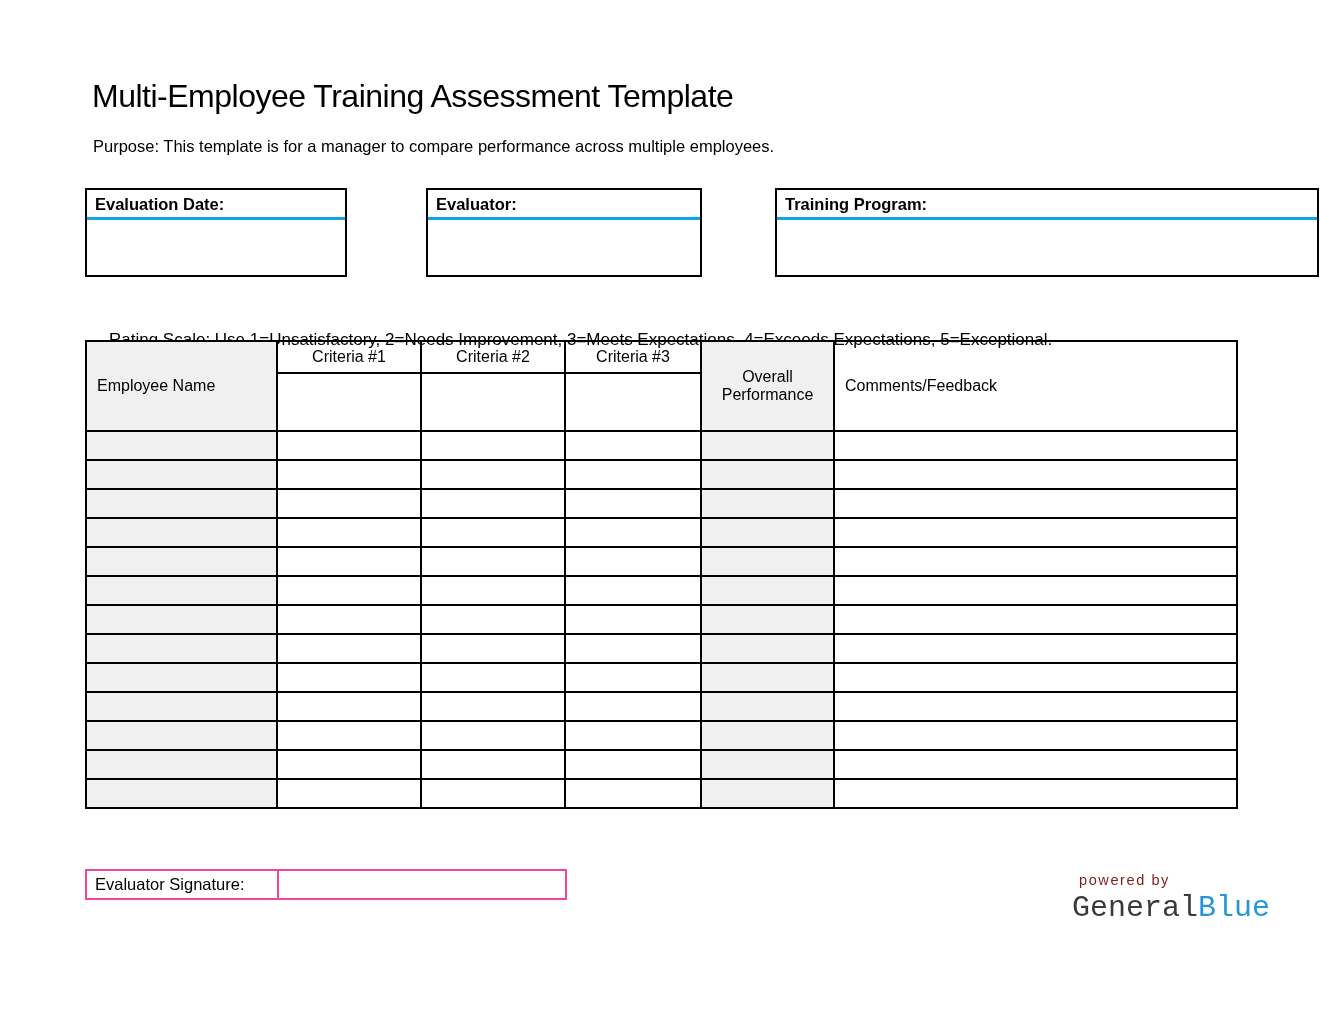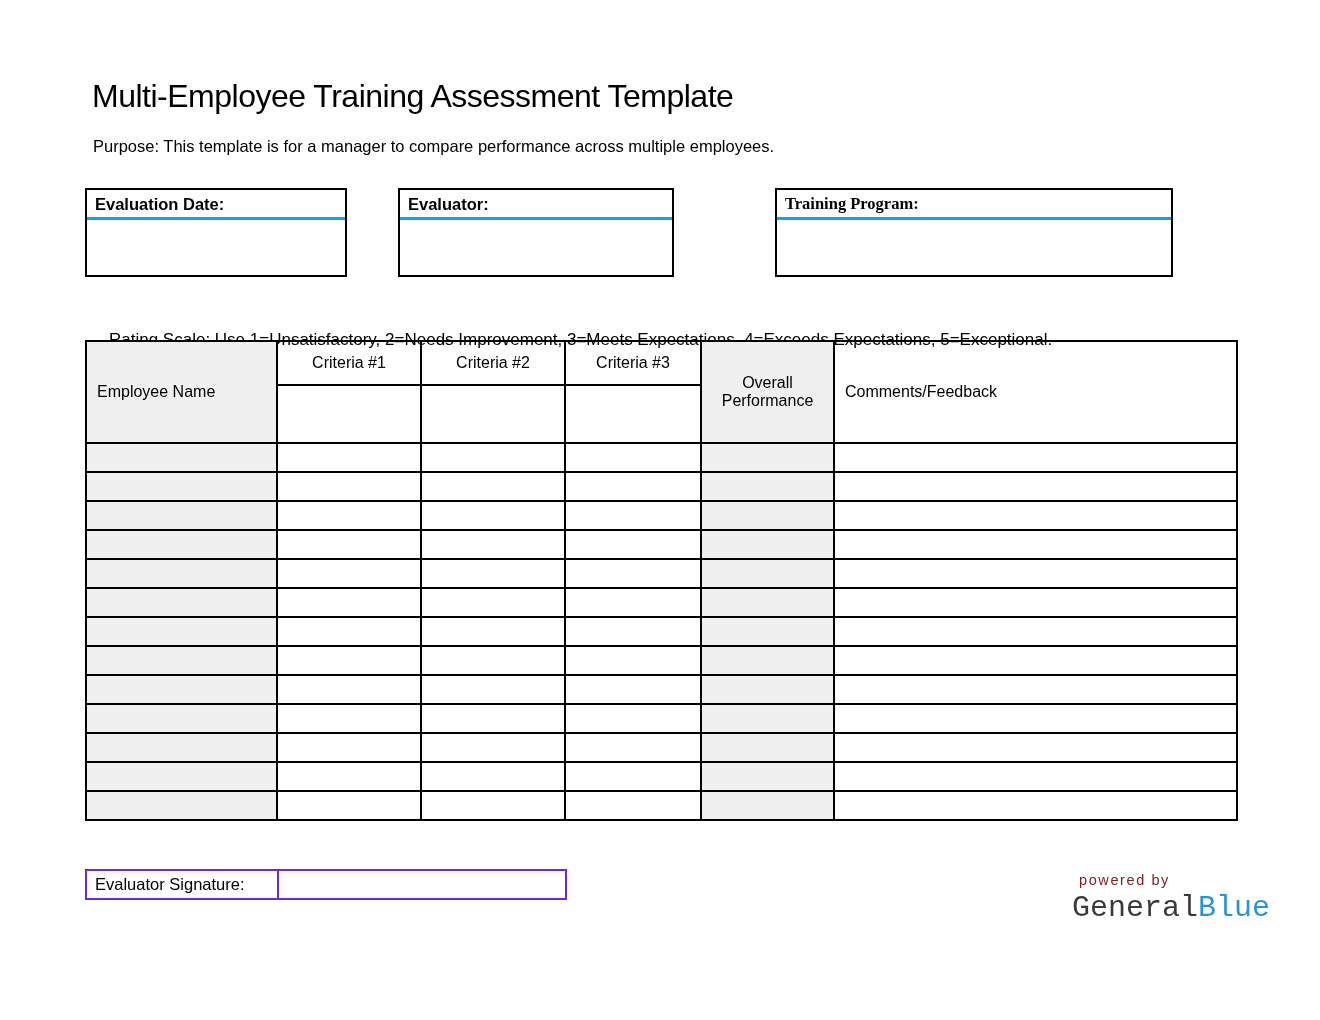--- a/index.html
+++ b/index.html
@@ -49,22 +49,22 @@
     border-bottom: 3px solid #0ea5e9;
     font-weight: bold;
     font-size: 16.5px;
     line-height: 28px;
     padding: 0 8px;
     white-space: nowrap;
     overflow: hidden;
   }
   .info-box .info-value { height: 55px; }
   .box-date    { left: 85px;  width: 262px; }
-  .box-evaluator { left: 398px; width: 276px; }
-  .box-program { left: 775px; width: 398px; font-family: Liberation Serif, serif; }
+  .box-evaluator { left: 426px; width: 276px; }
+  .box-program { left: 775px; width: 544px; }
 
   
   .rating {
     position: absolute;
     left: 93px;
     top: 314px;
     margin: 16px;
     font-size: 17px;
     white-space: nowrap;
   }
@@ -78,38 +78,38 @@
     border-collapse: collapse;
     table-layout: fixed;
   }
   .main-table th, .main-table td {
     border: 2px solid #000;
     font-size: 16px;
     font-weight: normal;
     padding: 0 10px;
     overflow: hidden;
   }
-  .main-table thead tr.criteria-row th { height: 44px; }
+  .main-table thead tr.criteria-row th { height: 32px; }
   .main-table thead tr.criteria-sub td { height: 58px; }
   .main-table tbody td { height: 29px; }
   .cell-gray { background: #f0f0f0; }
   .th-left   { text-align: left; }
   .th-center { text-align: center; }
 
   
   .sig-table {
     position: absolute;
     left: 85px;
     top: 869px;
     width: 480px;
     border-collapse: collapse;
     table-layout: fixed;
   }
   .sig-table td {
-    border: 2px solid #6d28d9;
+    border: 2px solid #ec4899;
     height: 29px;
     font-size: 16.5px;
     padding: 0 8px;
   }
 
   
   .brand {
     position: absolute;
     left: 1072px;
     top: 873px;

